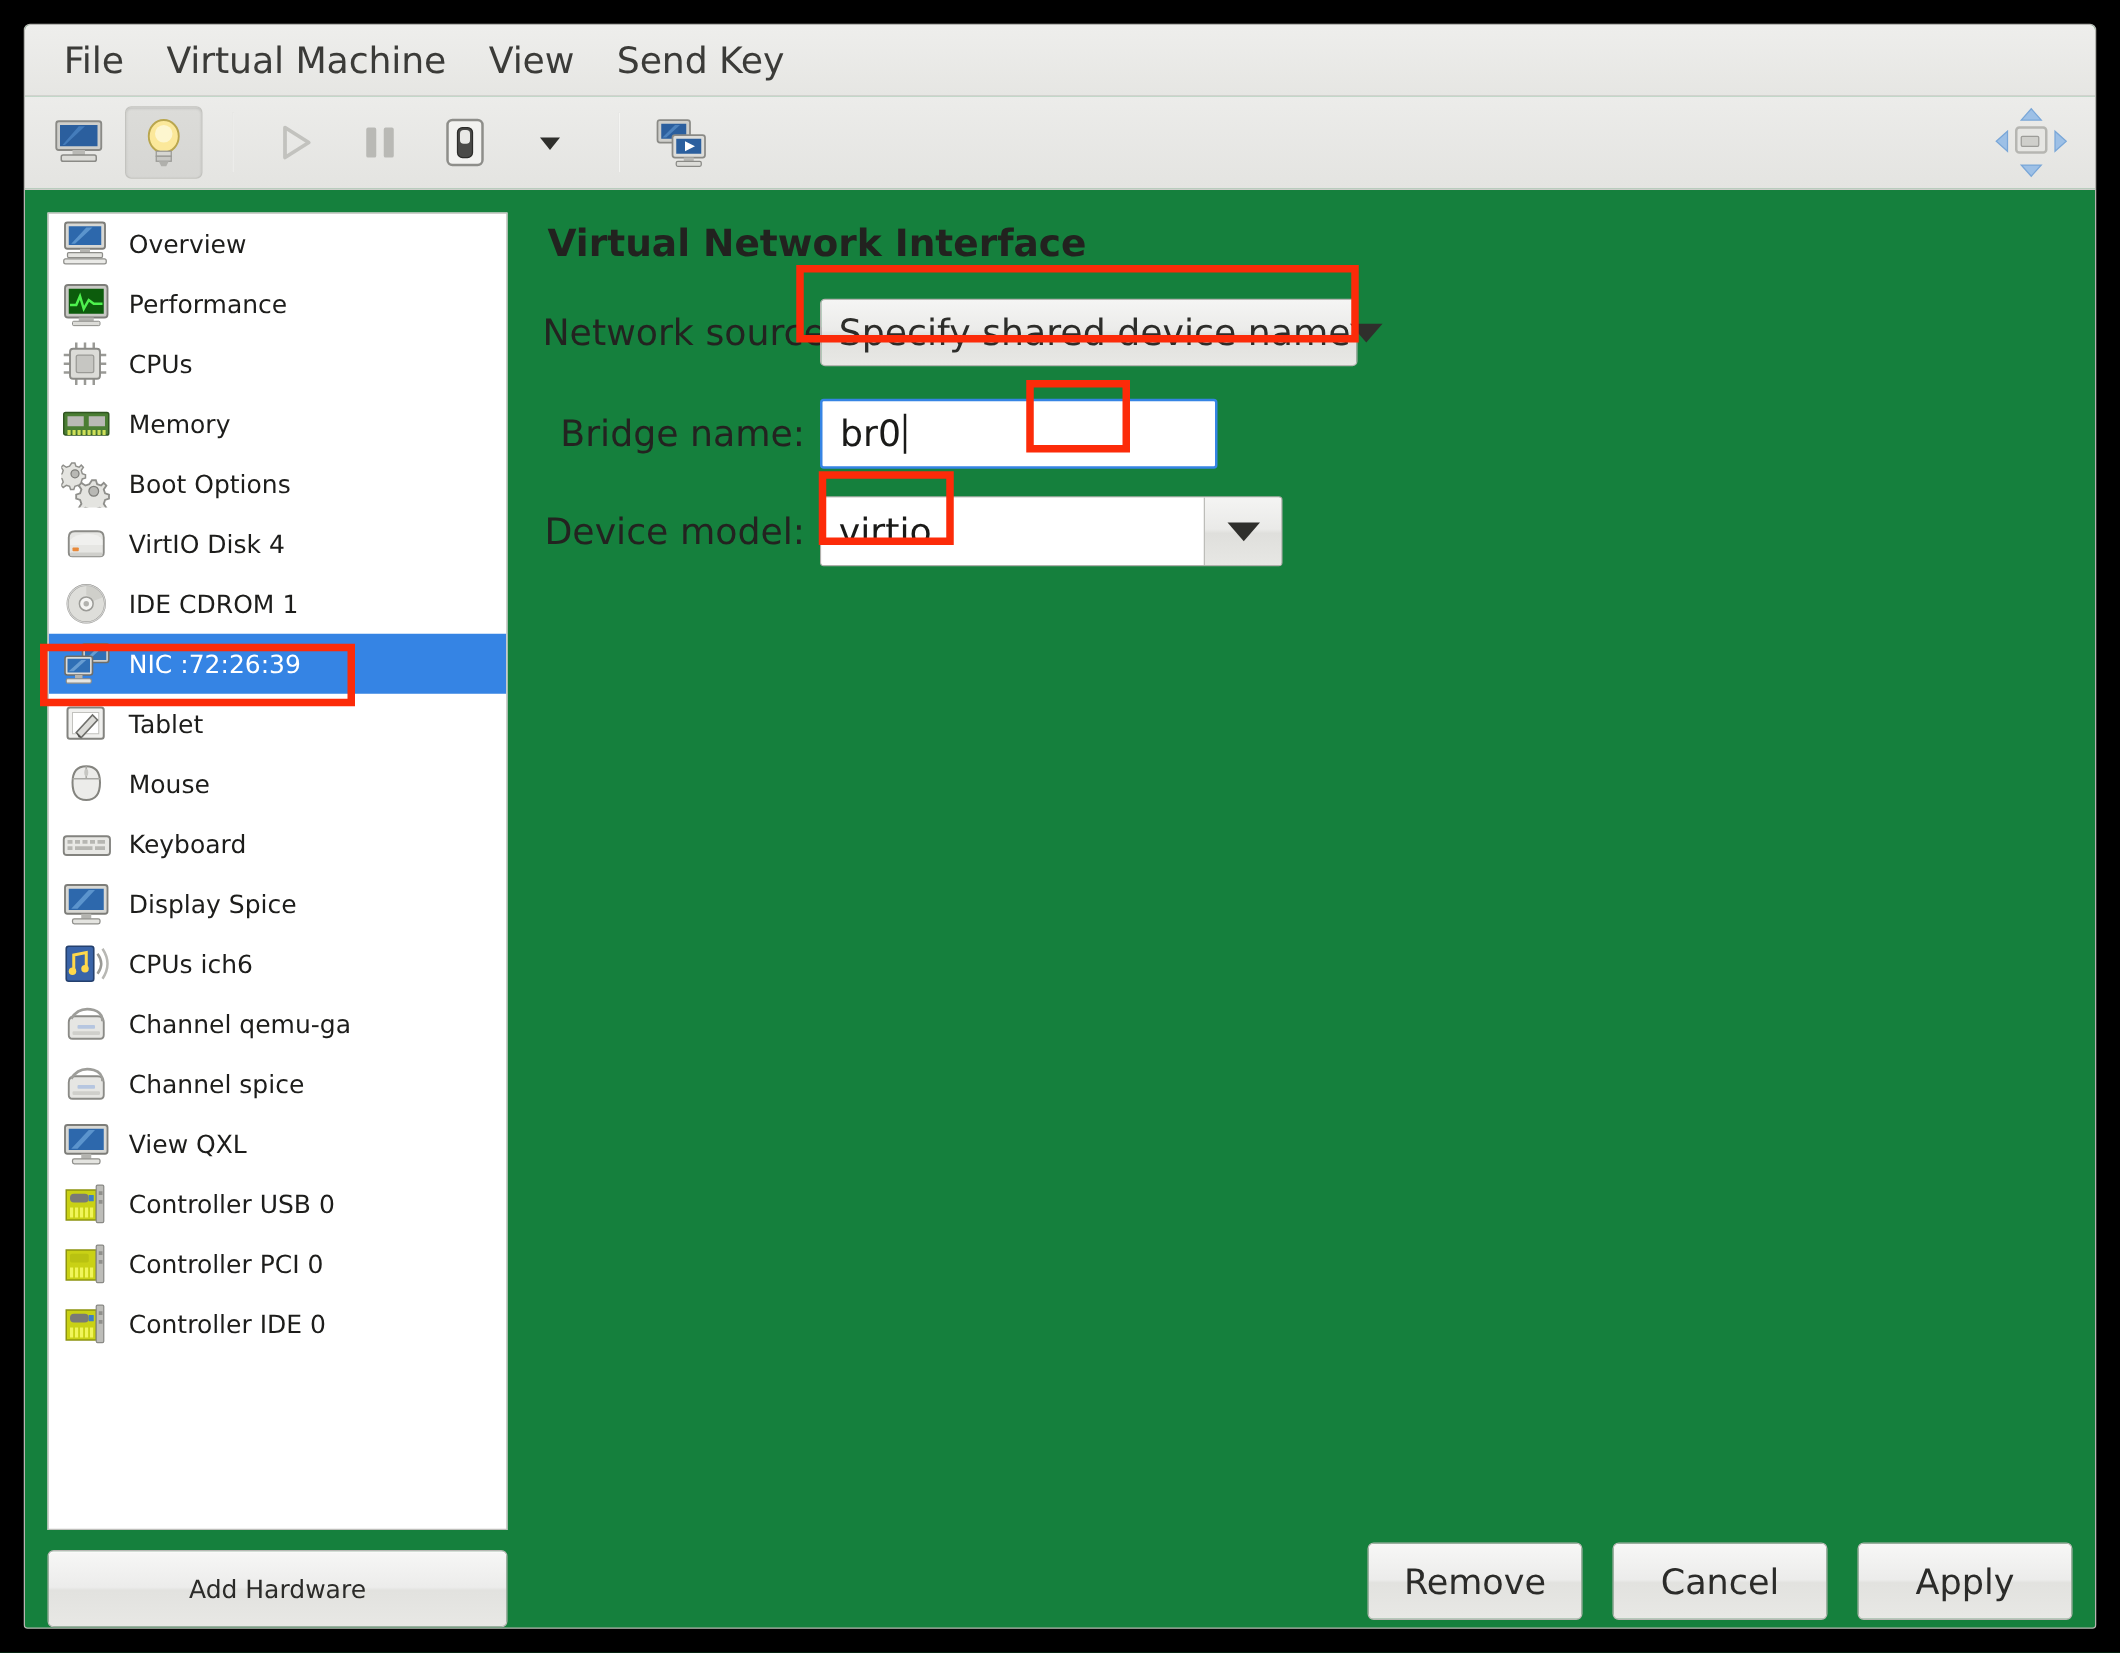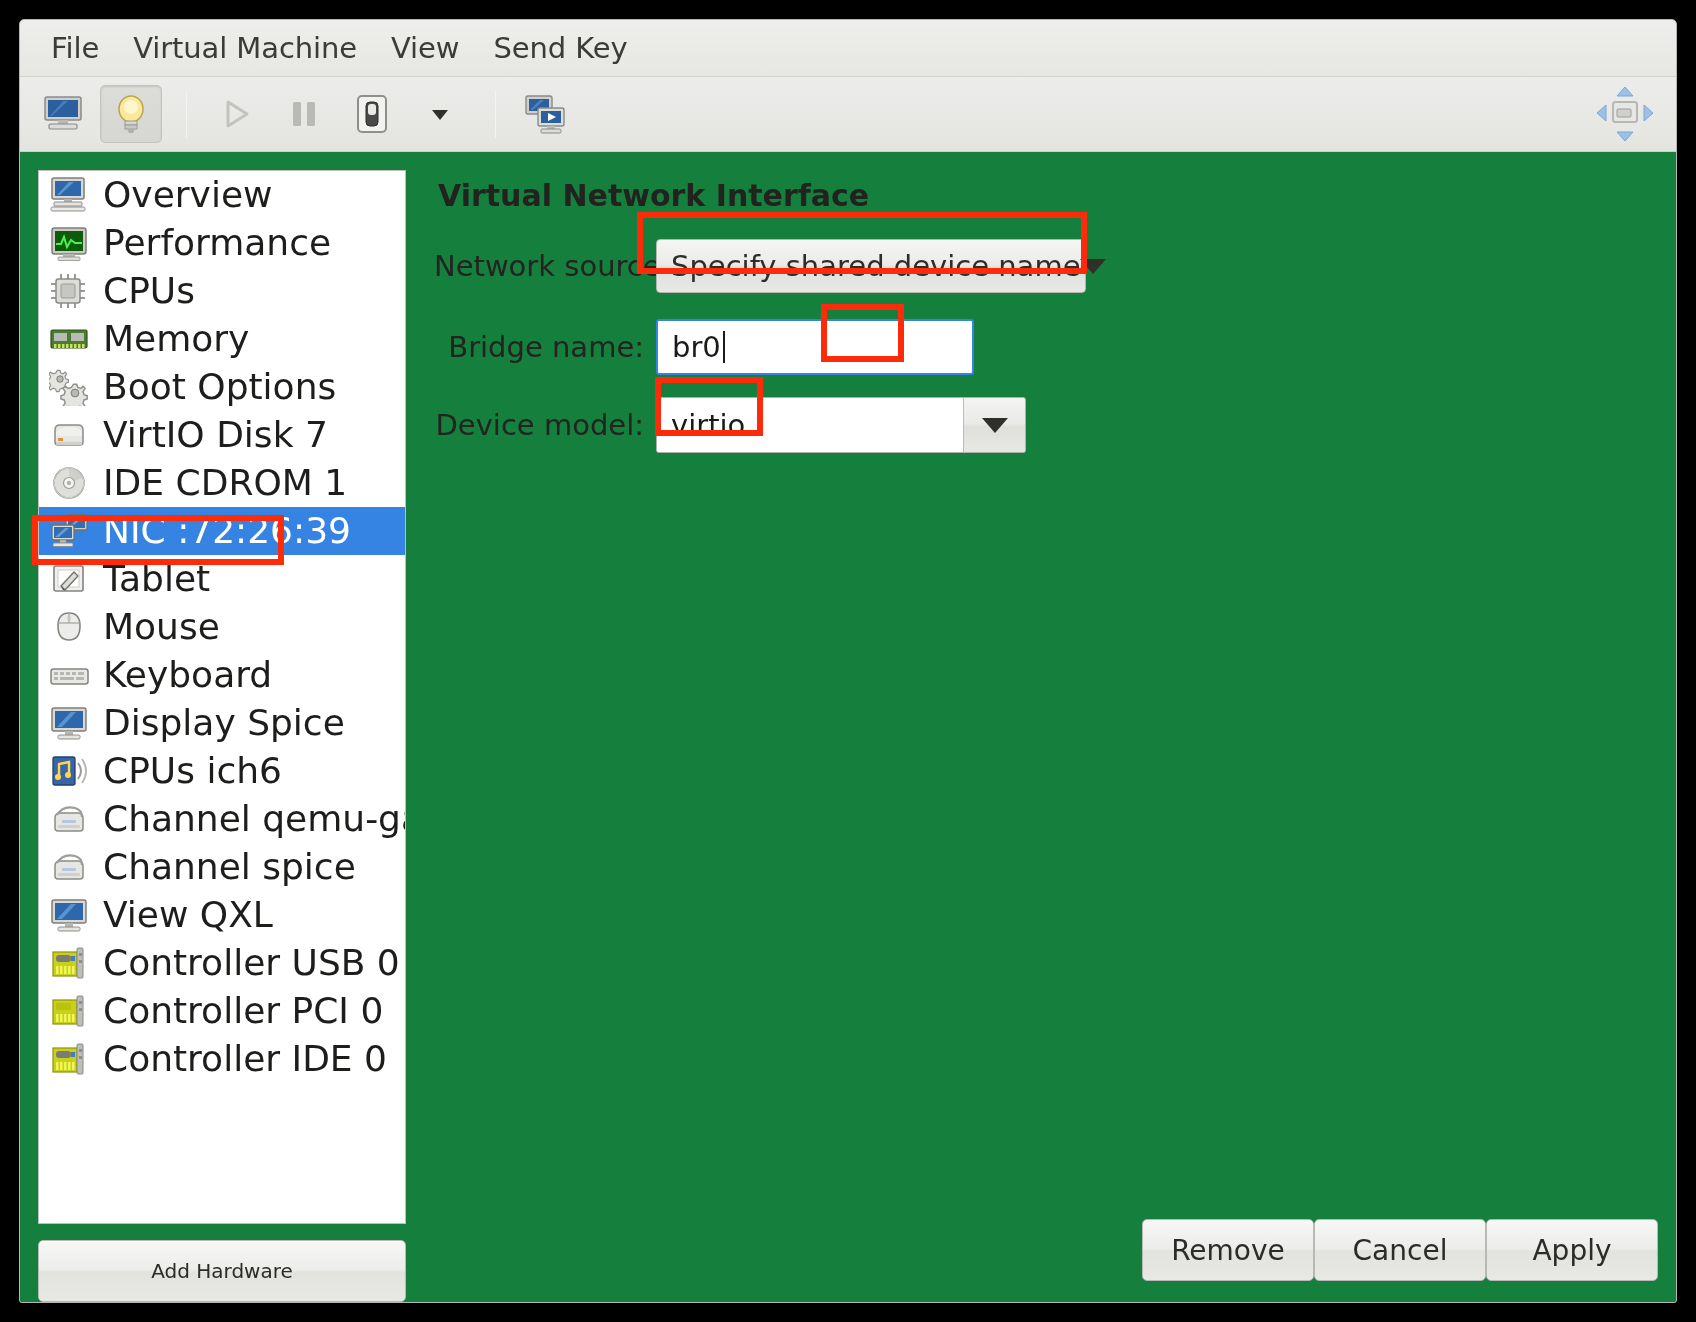--- a/index.html
+++ b/index.html
@@ -90,21 +90,21 @@
     background: #ffffff;
     border: 1px solid #bfbfbb;
     overflow: hidden;
     position: relative;
   }
   .hw-row {
     display: flex;
     align-items: center;
     height: 48px;
     padding-left: 10px;
-    font-size: 36px;
+    font-size: 20px;
     color: #1d1d1b;
     white-space: nowrap;
   }
   .hw-row.selected { background: #3584e4; color: #ffffff; }
   .hw-icon {
     width: 42px; height: 38px;
     margin-right: 12px;
     flex: 0 0 42px;
     position: relative;
   }
@@ -224,22 +224,23 @@
 
   .static-val {
     font-size: 29px;
     color: #232320;
     padding-left: 4px;
   }
 
   
   #actions {
     position: absolute;
-    right: 18px; bottom: 21px;
+    right: 18px; bottom: 6px;
     display: flex;
+    gap: 24px;
     text-align: right;
   }
   .act-btn {
     width: 172px; height: 62px;
     background: linear-gradient(to bottom,#f7f7f6 0%,#ececeb 48%,#e2e2df 52%,#e8e8e5 100%);
     border: 1px solid #b8b8b4;
     border-radius: 5px;
     font-size: 28px;
     color: #2b2b29;
     display: flex; align-items: center; justify-content: center;
@@ -459,21 +460,21 @@
 
         <div class="hw-row">
           <span class="hw-icon">
             <svg width="42" height="38" viewBox="0 0 42 38">
               <path d="M6 14 Q6 9 11 9 L29 9 Q34 9 34 14 L34 26 Q34 29 31 29 L9 29 Q6 29 6 26 Z" fill="#e6e6e3" stroke="#8b8b87" stroke-width="1.5"></path>
               <path d="M7 16 Q12 11 21 11 Q30 11 33 16 L33 20 L7 20 Z" fill="#f2f2f0" opacity="0.8"></path>
               <rect x="9" y="22" width="5" height="3" rx="0.6" fill="#e8893a"></rect>
               <rect x="7" y="26" width="26" height="3" rx="1" fill="#cfcfcb"></rect>
             </svg>
           </span>
-          <span class="hw-label">VirtIO Disk 7</span>
+          <span class="hw-label">VirtIO Disk 4</span>
         </div>
 
         <div class="hw-row">
           <span class="hw-icon">
             <svg width="42" height="38" viewBox="0 0 42 38">
               <circle cx="20" cy="19" r="15" fill="#dedeDA" stroke="#8d8d89" stroke-width="1.5"></circle>
               <circle cx="20" cy="19" r="15" fill="none" stroke="#ffffff" stroke-width="1" opacity="0.6"></circle>
               <path d="M20 4 A15 15 0 0 1 33 14 L25 17 A7 7 0 0 0 20 12 Z" fill="#c4c4c0" opacity="0.6"></path>
               <circle cx="20" cy="19" r="5.5" fill="#f4f4f2" stroke="#9b9b97" stroke-width="1.2"></circle>
               <circle cx="20" cy="19" r="2.2" fill="#b2b2ae"></circle>

